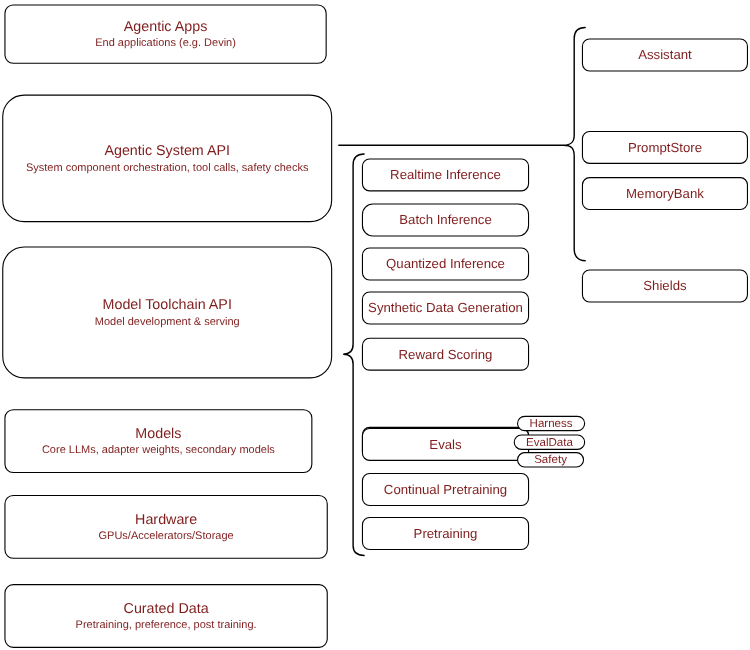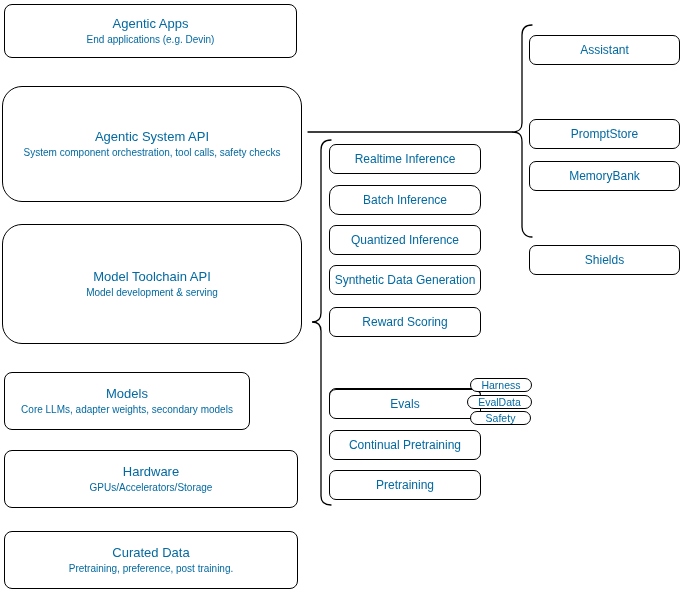--- a/index.html
+++ b/index.html
@@ -2,21 +2,21 @@
 <html><head>
 <meta charset="utf-8">
 <style>
   html, body { margin: 0; padding: 0; background: #ffffff; }
   .canvas {
     position: relative;
     width: 682px;
     height: 591px;
     background: #ffffff;
     font-family: "Liberation Sans", sans-serif;
-    color: #0369a1;
+    color: #7f1d1d;
     overflow: hidden;
   }
   svg.connectors {
     position: absolute;
     left: 0; top: 0;
     width: 682px; height: 591px;
     pointer-events: none;
   }
   .box {
     position: absolute;
@@ -64,21 +64,21 @@
   <div class="box lbox" style="left:2px; top:86px; width:300px; height:116px; border-radius:20px;">
     <div class="t">Agentic System API</div>
     <div class="s">System component orchestration, tool calls, safety checks</div>
   </div>
 
   <div class="box lbox" style="left:2px; top:224px; width:300px; height:120px; border-radius:20px;">
     <div class="t">Model Toolchain API</div>
     <div class="s">Model development &amp; serving</div>
   </div>
 
-  <div class="box lbox" style="left:4px; top:372px; width:246px; height:58px; border-radius:8px;">
+  <div class="box lbox" style="left:4px; top:372px; width:280px; height:58px; border-radius:8px;">
     <div class="t">Models</div>
     <div class="s">Core LLMs, adapter weights, secondary models</div>
   </div>
 
   <div class="box lbox" style="left:4px; top:450px; width:294px; height:58px; border-radius:8px;">
     <div class="t">Hardware</div>
     <div class="s">GPUs/Accelerators/Storage</div>
   </div>
 
   <div class="box lbox" style="left:4px; top:531px; width:294px; height:58px; border-radius:8px;">

